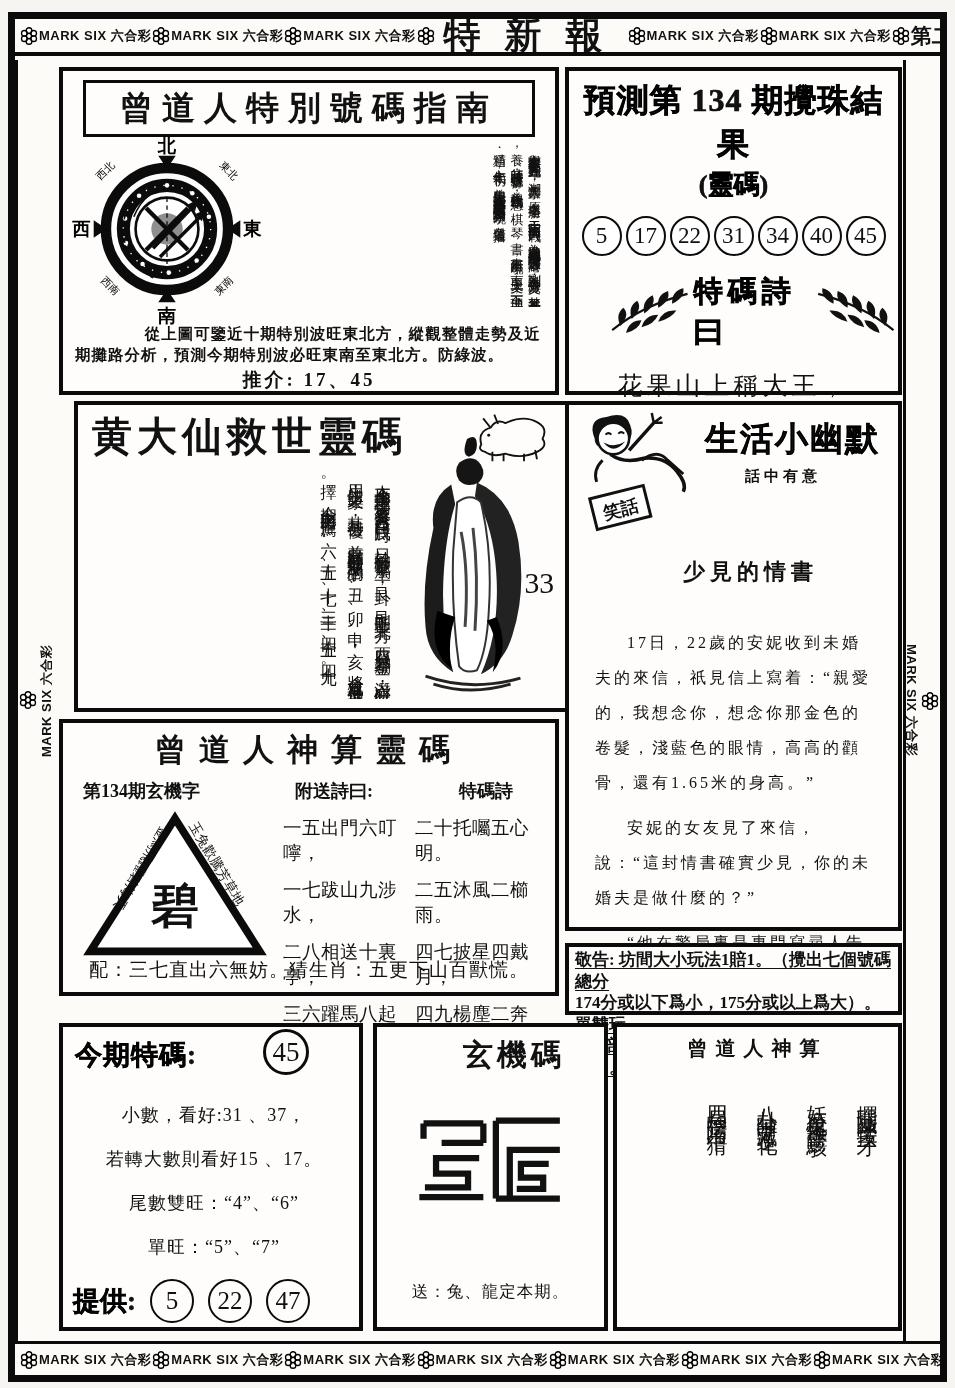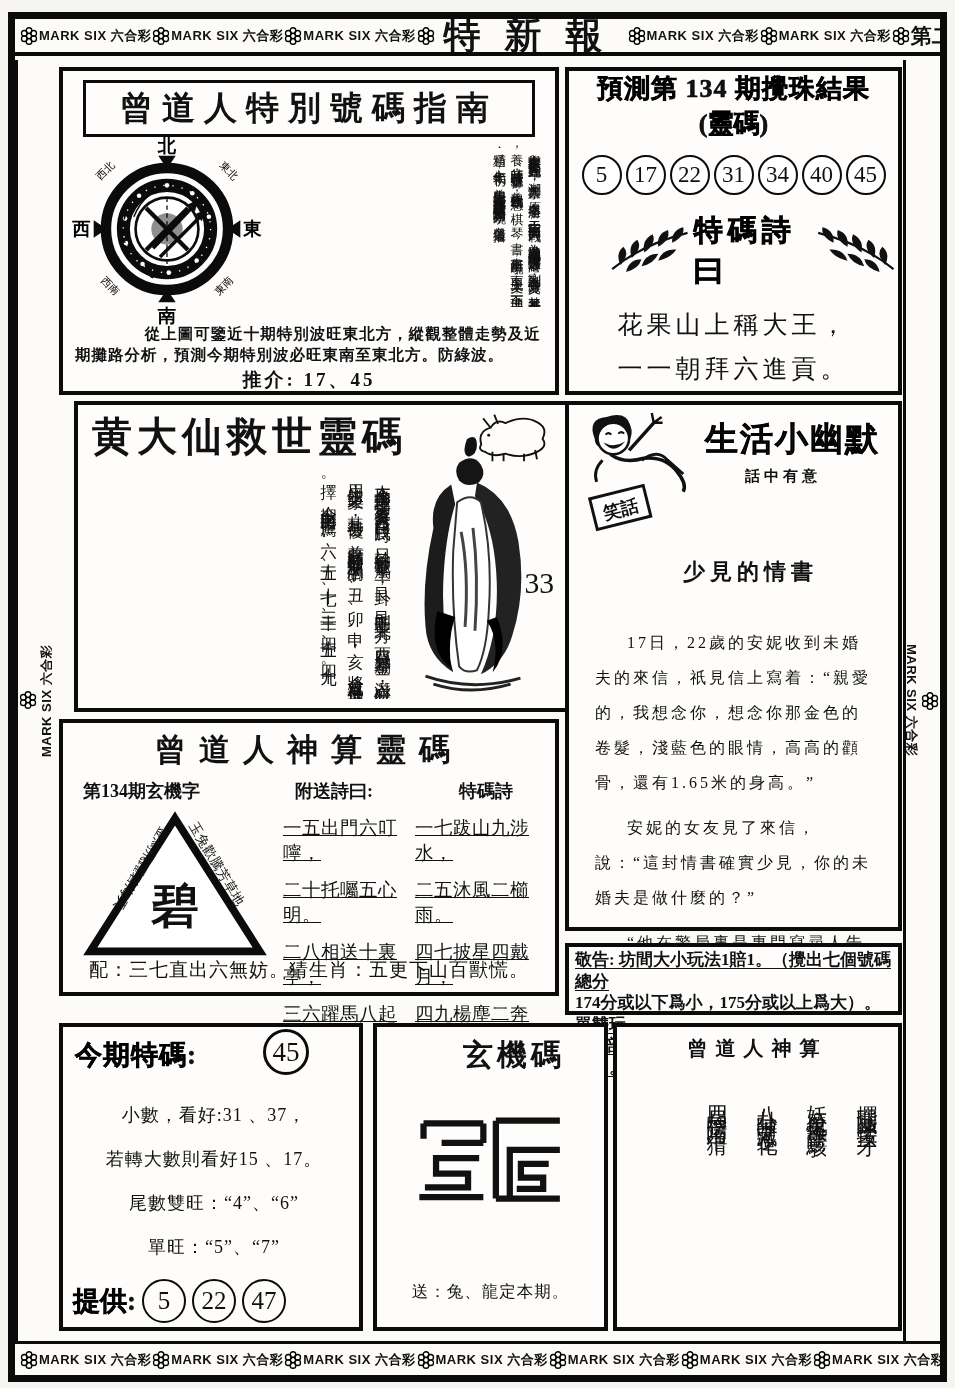--- a/index.html
+++ b/index.html
@@ -21,21 +21,21 @@
   .box{position:absolute;border:4px solid #0b0b0b;background:#fefdfb;box-sizing:border-box;}
   
   .gbox{left:6px;top:7px;width:500px;height:328px;}
   .gtitle{margin:9px 20px 0;border:3px solid #0b0b0b;text-align:center;font-size:33px;font-weight:bold;letter-spacing:9px;padding:3px 0;}
   .compass{position:absolute;left:8px;top:62px;}
   .bio{position:absolute;right:12px;top:72px;width:266px;height:164px;writing-mode:vertical-rl;font-size:13px;line-height:17.5px;letter-spacing:1px;overflow:hidden;}
   .analysis{position:absolute;left:12px;right:12px;top:252px;font-size:15.5px;font-weight:bold;line-height:21px;text-indent:4.5em;letter-spacing:1px;}
   .recommend{position:absolute;left:0;right:0;top:296px;text-align:center;font-size:19px;font-weight:bold;letter-spacing:3px;}
   
   .fbox{left:512px;top:7px;right:0;height:328px;}
-  .ftitle{text-align:center;font-weight:900;font-size:26px;letter-spacing:1px;-webkit-text-stroke:.6px #000;}
+  .ftitle{text-align:center;font-weight:900;font-size:32px;margin-top:8px;letter-spacing:1px;-webkit-text-stroke:.6px #000;}
   .fsub{text-align:center;font-weight:900;font-size:26px;-webkit-text-stroke:.6px #000;}
   .numrow{display:flex;justify-content:center;gap:4px;margin-top:14px;}
   .ball{width:40px;height:40px;border:2.5px solid #0b0b0b;border-radius:50%;text-align:center;line-height:36px;font-size:23px;box-sizing:border-box;background:#fff;}
   .banner{display:flex;align-items:center;justify-content:center;margin-top:16px;padding-left:39px;}
   .banner svg{width:96px;height:62px;}
   .banner .mirror{transform:scaleX(-1);}
   .banner-text{font-size:29px;font-weight:900;letter-spacing:5px;margin:0 2px;-webkit-text-stroke:.7px #000;}
   .fpoem{margin-top:12px;text-align:center;font-size:25px;letter-spacing:4px;line-height:44px;}
   
   .wbox{left:21px;top:341px;width:500px;height:311px;}
@@ -51,31 +51,31 @@
   .story-title{position:absolute;left:0;right:0;top:152px;text-align:center;font-size:22px;font-weight:900;letter-spacing:5px;padding-left:34px;}
   .story{position:absolute;left:16px;right:14px;top:210px;font-size:16px;line-height:35px;letter-spacing:3px;}
   .story p{margin:10px;text-indent:2em;}
   
   .obox{left:6px;top:659px;width:500px;height:277px;}
   .otitle{text-align:center;font-size:31px;font-weight:bold;letter-spacing:13px;margin-top:6px;}
   .oissue{position:absolute;left:20px;top:56px;font-size:18px;font-weight:bold;}
   .tri{position:absolute;left:10px;top:82px;}
   .plabel{position:absolute;left:232px;top:56px;font-size:18px;font-weight:bold;}
   .ptitle{position:absolute;right:42px;top:56px;font-size:18px;font-weight:bold;}
-  .poem-grid{position:absolute;left:220px;right:8px;top:92px;display:grid;grid-template-columns:1fr 1fr;row-gap:12px;font-size:18.5px;letter-spacing:.5px;text-decoration:underline;}
+  .poem-grid{position:absolute;left:220px;right:8px;top:92px;display:grid;grid-template-columns:1fr 1fr;row-gap:12px;font-size:18.5px;letter-spacing:.5px;}
   .ofooter{position:absolute;left:0;right:0;top:234px;text-align:center;font-size:19px;letter-spacing:1px;}
   
   .nbox{left:512px;top:883px;right:0;height:72px;padding:2px 6px;font-size:17px;font-weight:bold;line-height:21.5px;}
   .nbox span{display:block;text-decoration:underline;text-underline-offset:3px;}
   
   .sbox{left:6px;top:963px;width:304px;bottom:10px;}
   .shead{position:absolute;left:12px;top:10px;font-size:27px;font-weight:900;letter-spacing:1px;-webkit-text-stroke:.5px #000;}
   .sball{position:absolute;left:200px;top:2px;width:46px;height:46px;border:3px solid #0b0b0b;border-radius:50%;text-align:center;line-height:40px;font-size:27px;box-sizing:border-box;}
   .slines{position:absolute;left:16px;right:10px;top:66px;font-size:18px;line-height:44px;letter-spacing:1px;text-align:center;}
-  .provide{position:absolute;left:10px;top:252px;display:flex;align-items:center;gap:6px;}
+  .provide{position:absolute;left:10px;top:252px;display:flex;align-items:center;gap:14px;}
   .provide .plbl{font-size:27px;font-weight:900;-webkit-text-stroke:.5px #000;}
   .pball{width:44px;height:44px;border:2.5px solid #0b0b0b;border-radius:50%;text-align:center;line-height:40px;font-size:25px;box-sizing:border-box;}
   
   .mbox{left:320px;top:963px;width:235px;bottom:10px;}
   .mtitle{text-align:center;font-size:30px;font-weight:bold;letter-spacing:4px;margin-top:8px;padding-left:47px;}
   .maze{position:absolute;left:50%;top:84px;transform:translateX(-50%);}
   .mfooter{position:absolute;left:0;right:0;bottom:24px;text-align:center;font-size:16.5px;letter-spacing:1px;}
   
   .dbox{left:560px;top:963px;right:0;bottom:10px;}
   .dtitle{text-align:center;font-size:20px;font-weight:bold;letter-spacing:8px;margin-top:8px;}
@@ -441,22 +441,22 @@
         </defs>
         <polygon points="105,14 193,152 17,152" fill="#fff" stroke="#0b0b0b" stroke-width="8"></polygon>
         <text font-size="14" fill="#111"><textPath href="#slopeL" startOffset="10%">金烏飛躍碧海天</textPath></text>
         <text font-size="14" fill="#111"><textPath href="#slopeR" startOffset="10%">玉兔歡騰芳草地</textPath></text>
         <text x="105" y="122" font-size="50" font-weight="bold" text-anchor="middle" fill="#111">碧</text>
       </svg>
       <div class="plabel">附送詩曰:</div>
       <div class="ptitle">特碼詩</div>
       <div class="poem-grid">
         <span>一五出門六叮嚀，</span>
+        <span>二十托囑五心明。</span>
         <span>一七跋山九涉水，</span>
-        <span>二十托囑五心明。</span>
         <span>二五沐風二櫛雨。</span>
         <span>二八相送十裏亭，</span>
         <span>四七披星四戴月，</span>
         <span>三六躍馬八起程。</span>
         <span>四九楊塵二奔騰。</span>
       </div>
       <div class="ofooter">配：三七直出六無妨。猜生肖：五更下山百獸慌。</div>
     </div>
 
     <div class="box nbox">

